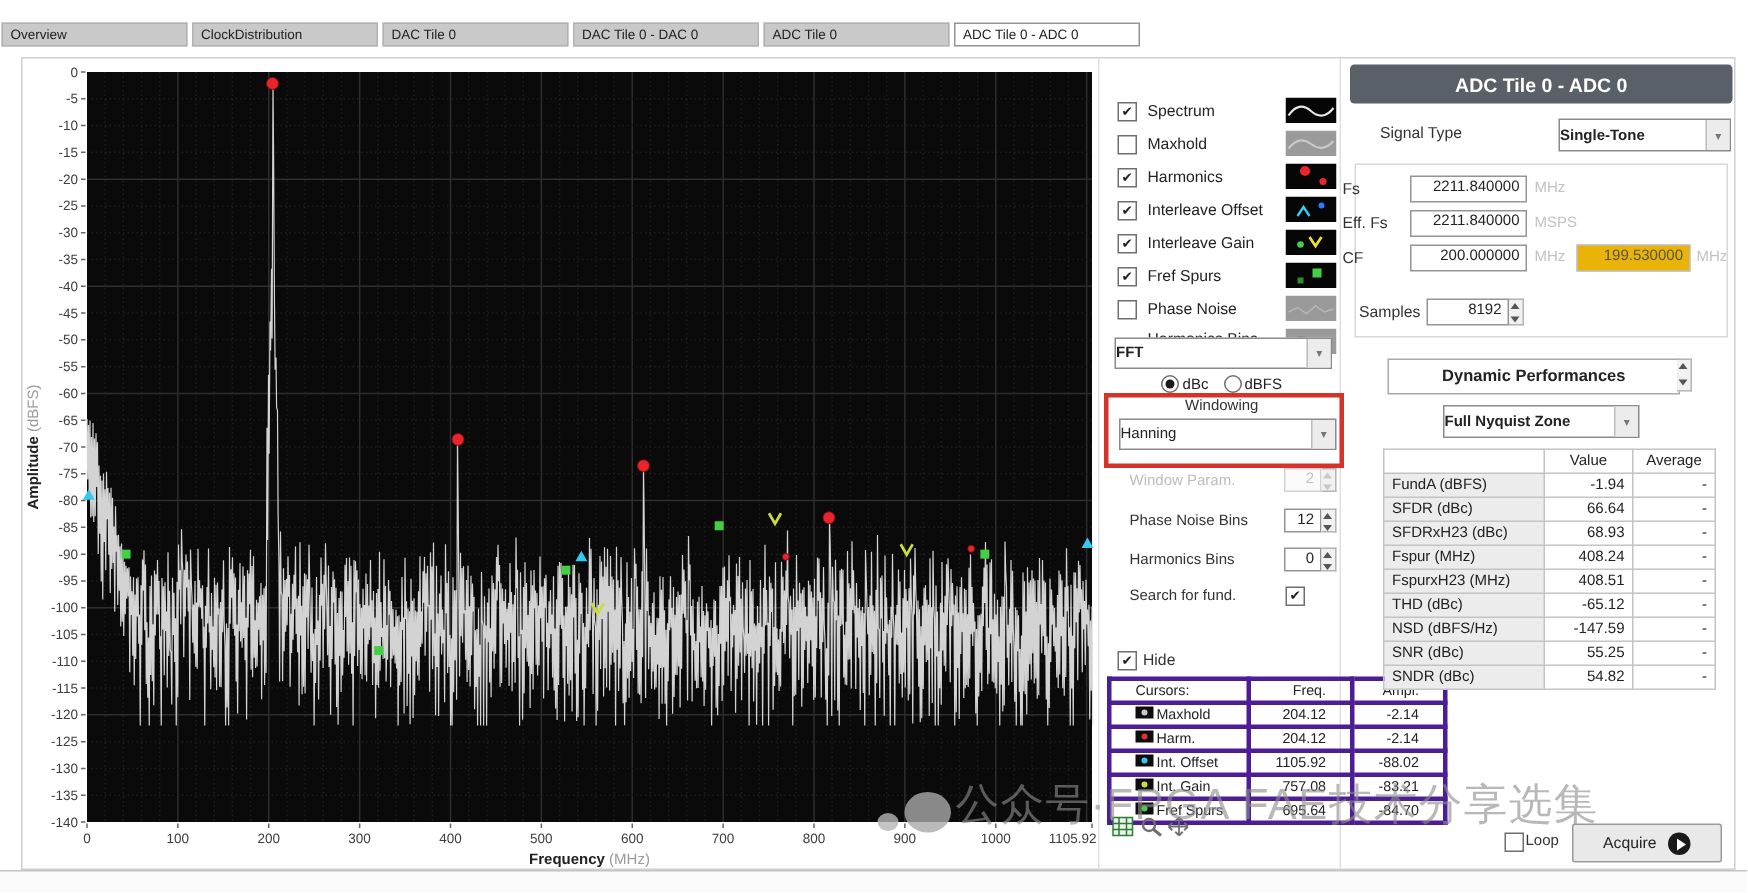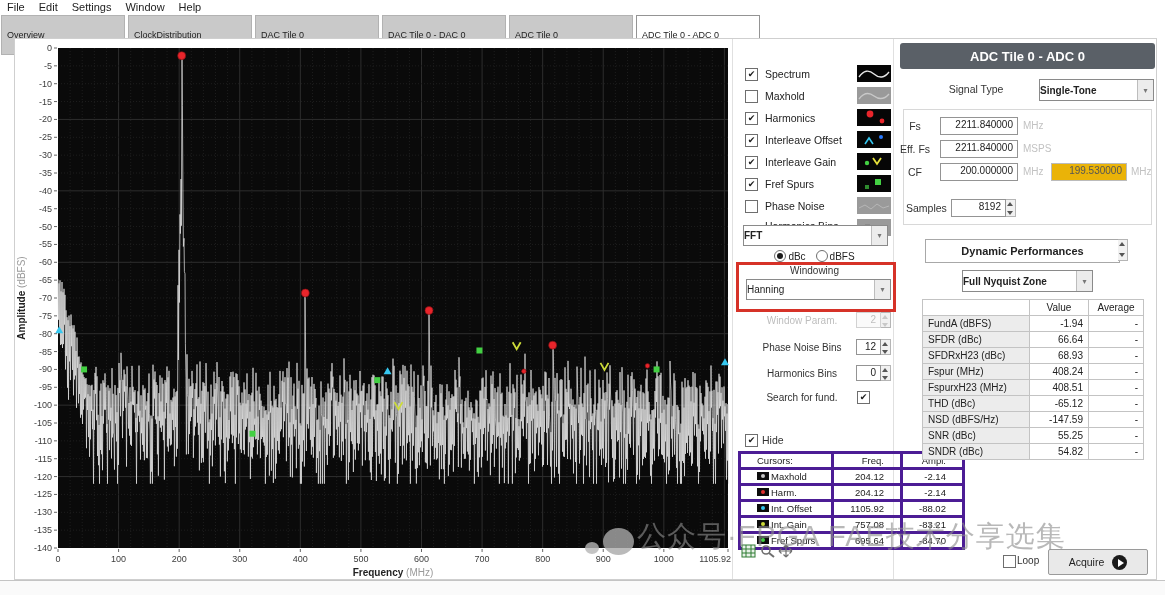--- a/index.html
+++ b/index.html
@@ -3,41 +3,41 @@
 <meta charset="utf-8">
 <style>
   html,body{margin:0;padding:0;background:#fff;}
   #app{position:relative;width:1165px;height:595px;background:#fff;overflow:hidden;
        font-family:"Liberation Sans",sans-serif;color:#222;}
   
   #menubar{position:absolute;left:0;top:0;width:100%;height:14px;font-size:11px;line-height:14px;}
   .menu-item{display:inline-block;padding:0 7px;cursor:default;}
   #tabbar{position:absolute;left:1px;top:15px;height:17px;display:flex;}
   .tab{width:112px;height:14px;margin-right:3px;background:#c9c9c9;border:1px solid #b2b2b2;
-       font-size:9px;line-height:14px;padding:12px 5px;color:#222;white-space:nowrap;overflow:hidden;}
+       font-size:9px;line-height:14px;padding:0 5px;color:#222;white-space:nowrap;overflow:hidden;}
   .tab.active{background:#fff;border-color:#949494;}
   
   #main{position:absolute;left:14px;top:38px;width:1141px;height:540px;border:1px solid #cfcfcf;background:#fff;}
   .vdiv{position:absolute;top:0;width:0;height:540px;border-left:1px solid #e0e0e0;}
   #footer{position:absolute;left:0;top:580px;width:1165px;height:15px;background:#fafafa;border-top:1px solid #c4c4c4;}
   
   #chart-svg{position:absolute;left:0;top:0;}
   
   .cb{width:11px;height:11px;border:1px solid #6e6e6e;background:#fff;display:inline-flex;
       align-items:center;justify-content:center;font-size:9px;line-height:9px;color:#222;flex:none;}
   .radio{width:10px;height:10px;border:1px solid #6e6e6e;border-radius:50%;display:inline-block;position:relative;flex:none;}
   .radio.sel::after{content:"";position:absolute;left:2px;top:2px;right:2px;bottom:2px;background:#1a1a1a;border-radius:50%;}
   .dd{position:absolute;background:#fff;border:1px solid #8a8a8a;display:flex;align-items:stretch;}
   .dd .val{flex:1;text-align:left;font-weight:bold;font-size:10px;align-self:center;}
   .dd .arr{width:15px;background:#ececec;border-left:1px solid #bdbdbd;display:flex;align-items:center;justify-content:center;color:#777;font-size:8px;}
   .field{position:absolute;border:1px solid #949494;background:#fff;font-size:10px;text-align:right;padding:1px 4px;box-sizing:border-box;}
   .field.dis{border-color:#d2d2d2;background:#fafafa;color:#bfbfbf;}
   .unit{position:absolute;font-size:10px;color:#c2c2c2;}
   .lbl{position:absolute;font-size:10.5px;color:#333;white-space:nowrap;}
-  .lbl.right{text-align:center;}
+  .lbl.right{text-align:left;}
   .lbl.dis{color:#bdbdbd;}
   .spin{position:absolute;width:10px;display:flex;flex-direction:column;border:1px solid #b5b5b5;border-left:none;background:#f1f1f1;box-sizing:border-box;}
   .spin i{flex:1;position:relative;}
   .spin i.up::after{content:"";position:absolute;left:1px;top:2px;border:3px solid transparent;border-bottom:4px solid #555;border-top:none;}
   .spin i.dn::after{content:"";position:absolute;left:1px;top:3px;border:3px solid transparent;border-top:4px solid #555;border-bottom:none;}
   .spin.dis i.up::after{border-bottom-color:#c8c8c8;}
   .spin.dis i.dn::after{border-top-color:#c8c8c8;}
   
   .layer-row{position:absolute;left:730px;width:146px;height:18px;display:flex;align-items:center;}
   .layer-row .txt{font-size:10.5px;margin-left:7px;white-space:nowrap;}
@@ -71,21 +71,20 @@
   
   #wm{position:absolute;left:0;top:0;width:1165px;height:595px;pointer-events:none;z-index:9;}
   #wm .logo{position:absolute;left:603px;top:528px;width:31px;height:27px;border-radius:50%;background:#a9a9a9;opacity:.8;}
   #wm .blob{position:absolute;left:585px;top:542px;width:14px;height:12px;border-radius:50%;background:#b5b5b5;opacity:.8;}
   #wm .txt{position:absolute;left:637px;top:517px;font-size:29px;color:#8e8e8e;opacity:.62;white-space:nowrap;letter-spacing:1px;}
 </style>
 </head>
 <body>
 
 <div id="app">
-  <div id="menubar"><span class="menu-item">File</span><span class="menu-item">Edit</span><span class="menu-item">Settings</span><span class="menu-item">Window</span><span class="menu-item">Help</span></div>
   <div id="tabbar">
       <div class="tab">Overview</div>
       <div class="tab">ClockDistribution</div>
       <div class="tab">DAC Tile 0</div>
       <div class="tab">DAC Tile 0 - DAC 0</div>
       <div class="tab">ADC Tile 0</div>
       <div class="tab active">ADC Tile 0 - ADC 0</div>
     </div>
 
   <div id="main">

